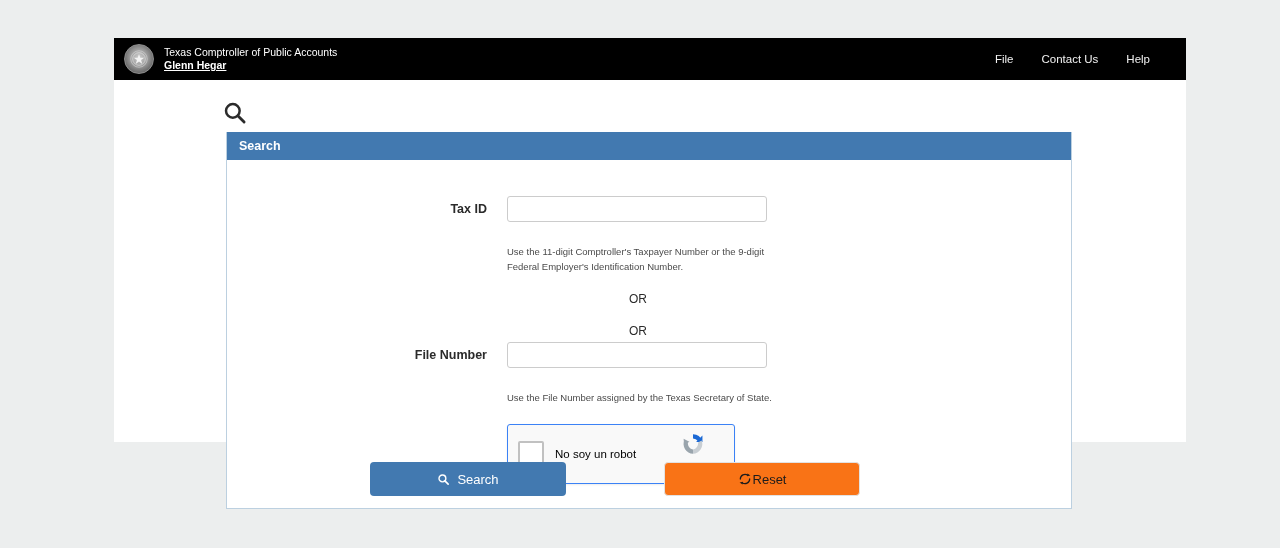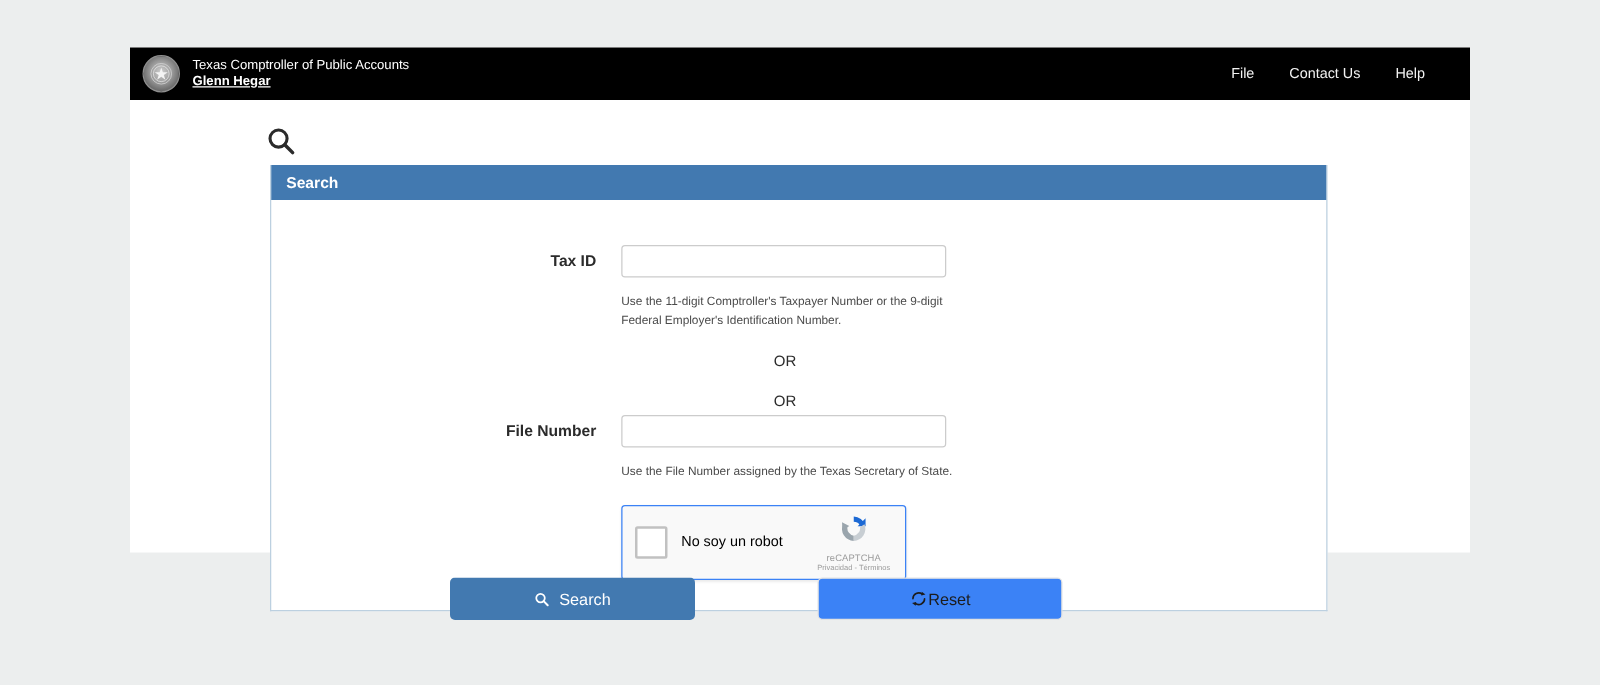--- a/index.html
+++ b/index.html
@@ -8,21 +8,21 @@
   }
   body {
     width: 1280px;
     height: 548px;
     background: #eceeee;
     font-family: "Liberation Sans", sans-serif;
     overflow: hidden;
   }
   .page {
     position: absolute;
-    left: 104px;
+    left: 114px;
     top: 38px;
     width: 1072px;
     height: 404px;
     background: #ffffff;
   }
   
   .topbar {
     height: 42px;
     background: #000000;
     display: flex;
@@ -137,21 +137,21 @@
     font-family: "Liberation Sans", sans-serif;
     padding: 0 6px;
     color: #333333;
     outline: none;
     background: #ffffff;
   }
   .hint {
     font-size: 9.5px;
     color: #4a4a4a;
     line-height: 1.55;
-    margin-top: 13px;
+    margin-top: 23px;
     width: 270px;
   }
   .or {
     width: 262px;
     text-align: center;
     font-size: 12px;
     font-weight: normal;
     color: #2b2b2b;
     margin: 18px 0 4px 280px;
   }
@@ -224,21 +224,21 @@
   }
   .btn-search {
     width: 196px;
     background: #4279b0;
     color: #ffffff;
     margin-left: 144px;
   }
   .btn-search .bico { margin-right: 7px; display: flex; }
   .btn-reset {
     width: 196px;
-    background: #3b82f6;
+    background: #f97316;
     color: #1c1c1c;
     border-color: #e2e2e2;
     margin-left: 98px;
   }
   .btn-reset .bico { margin-right: 1px; display: flex; }
 </style>
 </head>
 <body>
 
 <div class="page">

